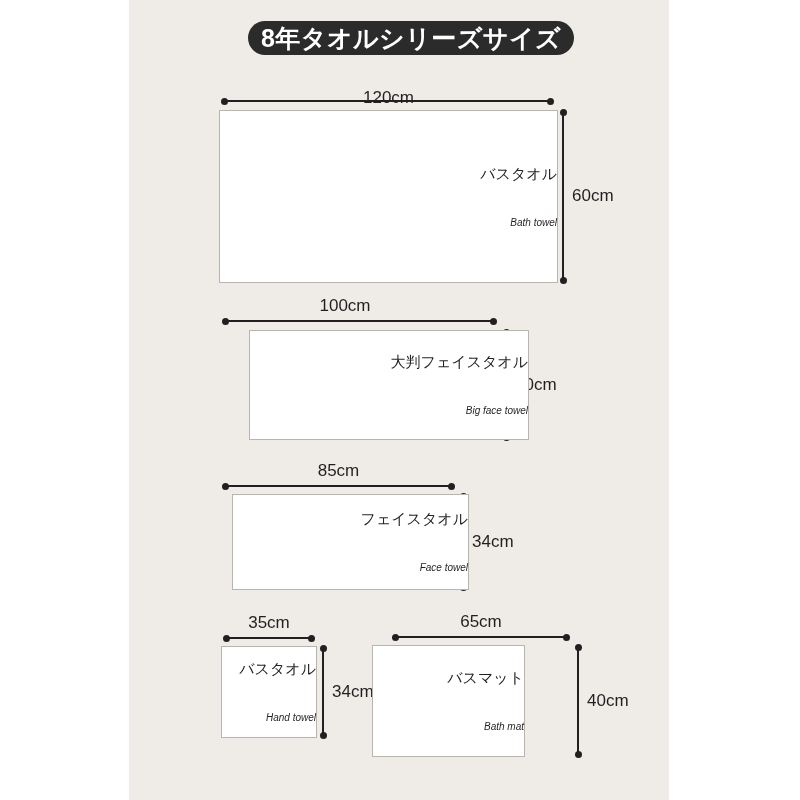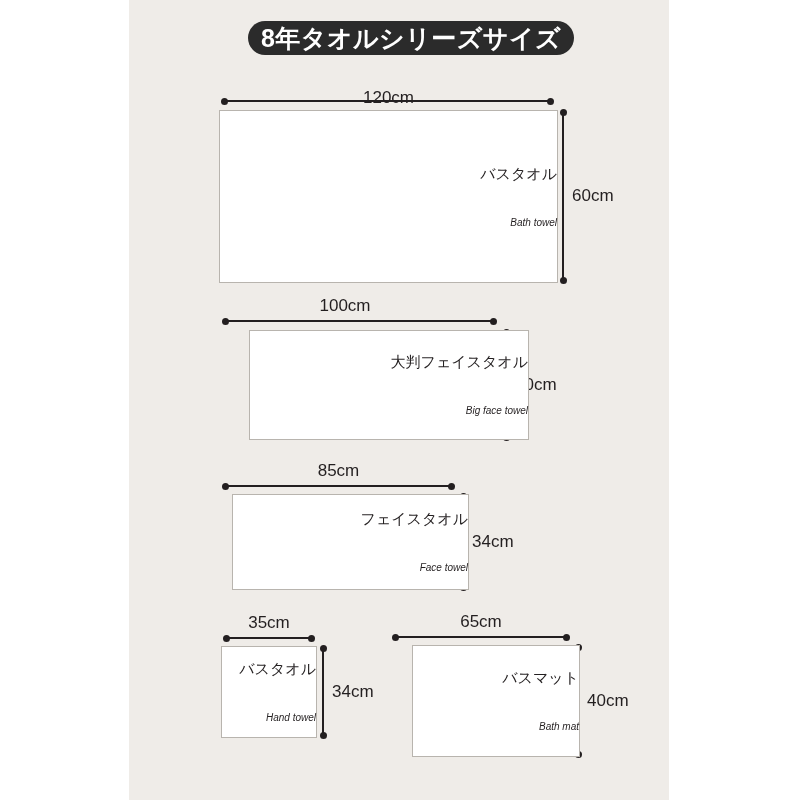--- a/index.html
+++ b/index.html
@@ -184,19 +184,19 @@
       <span class="label-jp">バスタオル</span>
       <span class="label-en">Hand towel</span>
     </div>
   </div>
 
   <div class="towel">
     <div class="dim-label-w" style="left:390px; top:612px; width:182px;">65cm</div>
     <div class="dim-h" style="left:393px; top:636px; width:176px;"></div>
     <div class="dim-v" style="left:577px; top:645px; height:112px;"></div>
     <div class="dim-label-h" style="left:587px; top:691px;">40cm</div>
-    <div class="towel-rect" style="left:412px; top:645px; width:168px; height:112px;">
+    <div class="towel-rect" style="left:372px; top:645px; width:153px; height:112px;">
       <span class="label-jp">バスマット</span>
       <span class="label-en">Bath mat</span>
     </div>
   </div>
 
 </div>
 
 </body></html>

